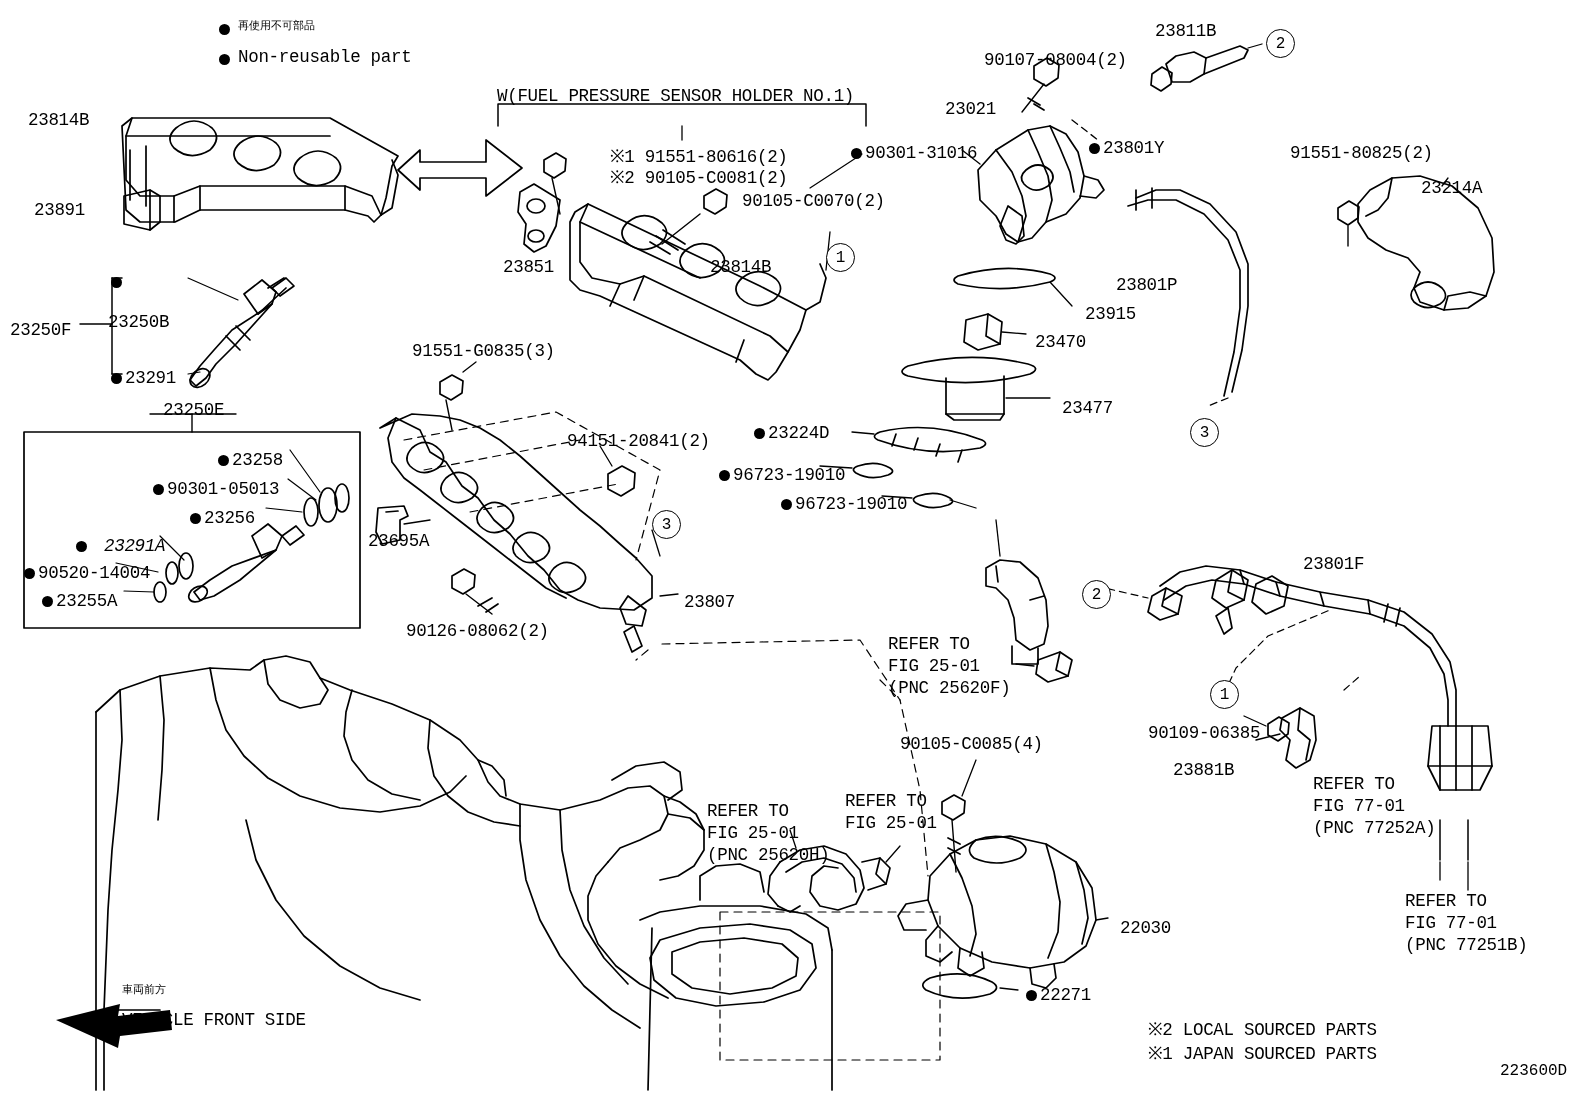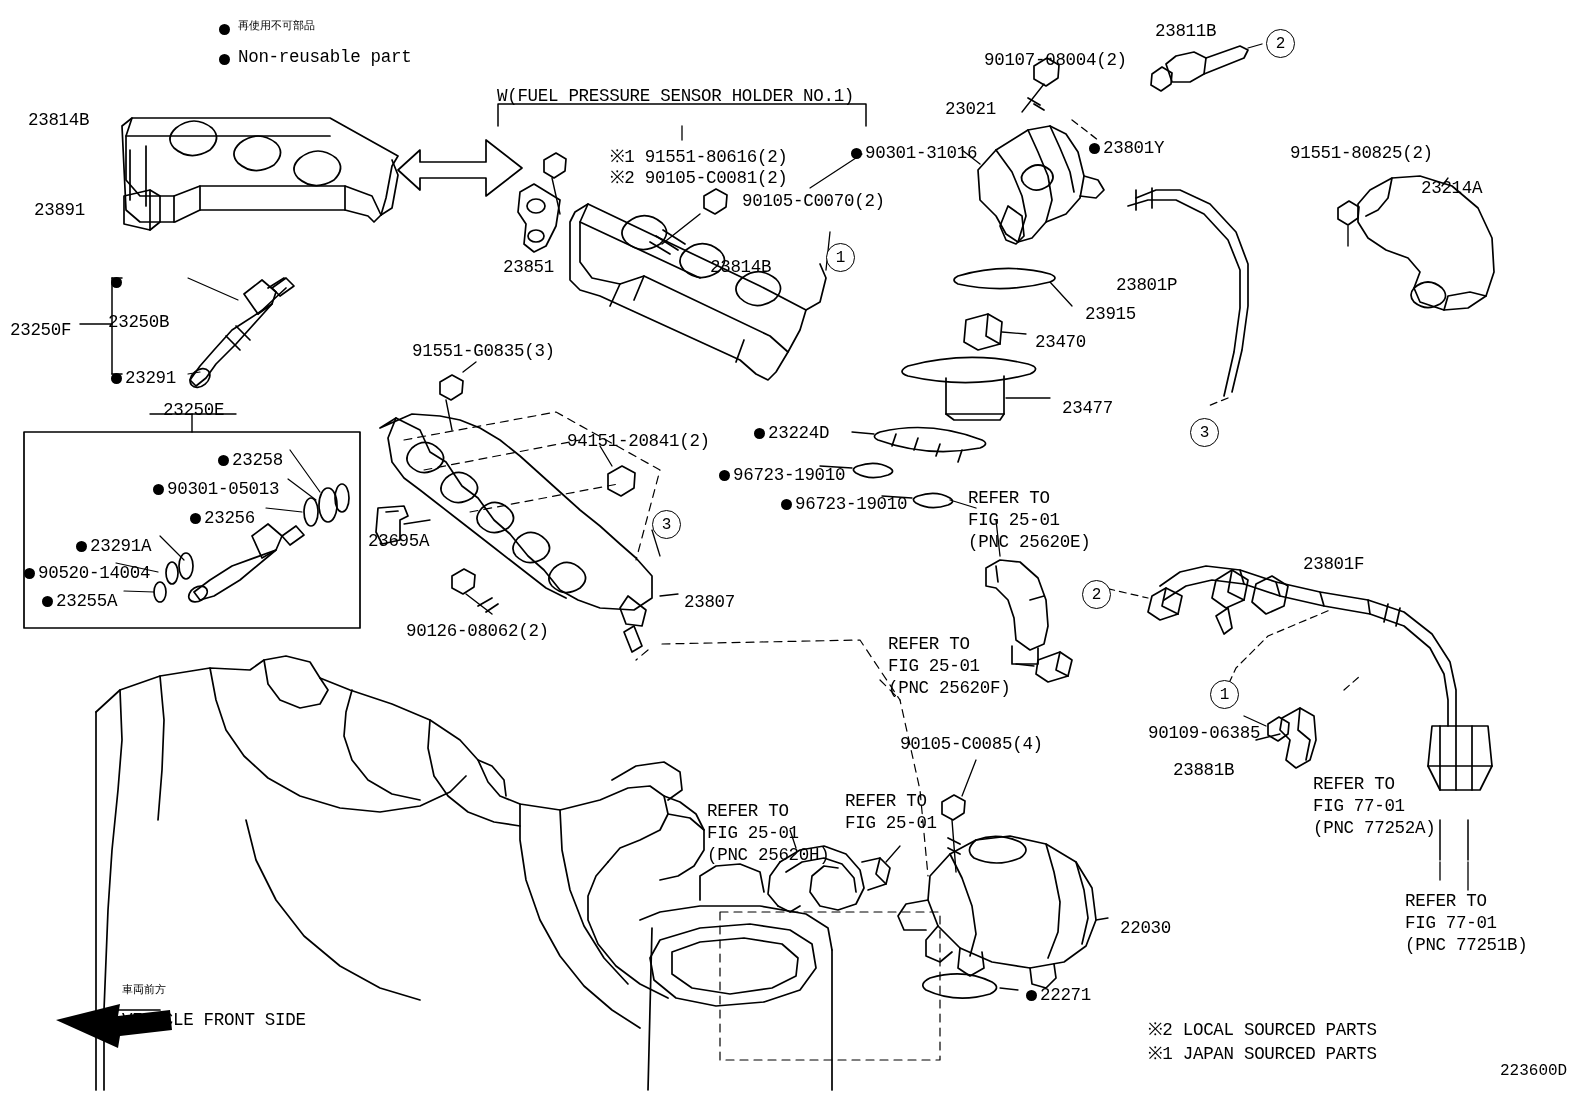--- a/index.html
+++ b/index.html
@@ -341,21 +341,21 @@
   <div class="bullet" style="left:1026px;top:990px;"></div>
 
   <div class="lbl mono" style="left:28px;top:110px;">23814B</div>
   <div class="lbl mono" style="left:34px;top:200px;">23891</div>
   <div class="lbl mono" style="left:108px;top:272px;margin-top:40px;">23250B</div>
   <div class="lbl mono" style="left:10px;top:320px;">23250F</div>
   <div class="lbl mono" style="left:125px;top:368px;">23291</div>
   <div class="lbl mono" style="left:232px;top:450px;">23258</div>
   <div class="lbl mono" style="left:167px;top:479px;">90301-05013</div>
   <div class="lbl mono" style="left:204px;top:508px;">23256</div>
-  <div class="lbl mono" style="left:90px;top:536px;">23291A</div>
+  <div class="lbl mono" style="left:104px;top:536px;font-style:italic;">23291A</div>
   <div class="lbl mono" style="left:38px;top:563px;">90520-14004</div>
   <div class="lbl mono" style="left:56px;top:591px;">23255A</div>
   <div class="lbl mono" style="left:368px;top:531px;">23695A</div>
   <div class="lbl mono" style="left:412px;top:341px;">91551-G0835(3)</div>
   <div class="lbl mono" style="left:406px;top:621px;">90126-08062(2)</div>
   <div class="lbl mono" style="left:567px;top:431px;">94151-20841(2)</div>
   <div class="lbl mono" style="left:684px;top:592px;">23807</div>
   <div class="lbl mono" style="left:503px;top:257px;">23851</div>
   <div class="lbl mono" style="left:710px;top:257px;">23814B</div>
   <div class="lbl mono" style="left:610px;top:143px;">※1 91551-80616(2)</div>
@@ -375,23 +375,20 @@
   <div class="lbl mono" style="left:768px;top:423px;">23224D</div>
   <div class="lbl mono" style="left:733px;top:465px;">96723-19010</div>
   <div class="lbl mono" style="left:795px;top:494px;">96723-19010</div>
   <div class="lbl mono" style="left:1303px;top:554px;">23801F</div>
   <div class="lbl mono" style="left:1148px;top:723px;">90109-06385</div>
   <div class="lbl mono" style="left:1173px;top:760px;">23881B</div>
   <div class="lbl mono" style="left:900px;top:734px;">90105-C0085(4)</div>
   <div class="lbl mono" style="left:1120px;top:918px;">22030</div>
   <div class="lbl mono" style="left:1040px;top:985px;">22271</div>
 
-  <div class="multi" style="left:968px;top:487px;"><span>REFER TO</span>
-<span>FIG 25-01</span>
-<span>(PNC 25620E)</span></div>
 
   <div class="multi" style="left:888px;top:633px;"><span>REFER TO</span>
 <span>FIG 25-01</span>
 <span>(PNC 25620F)</span></div>
 
   <div class="multi" style="left:707px;top:800px;"><span>REFER TO</span>
 <span>FIG 25-01</span>
 <span>(PNC 25620H)</span></div>
 
   <div class="multi" style="left:845px;top:790px;"><span>REFER TO</span>

